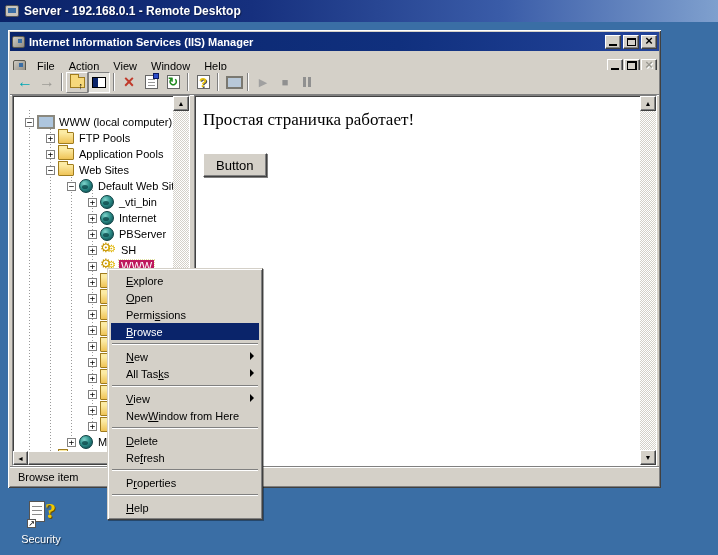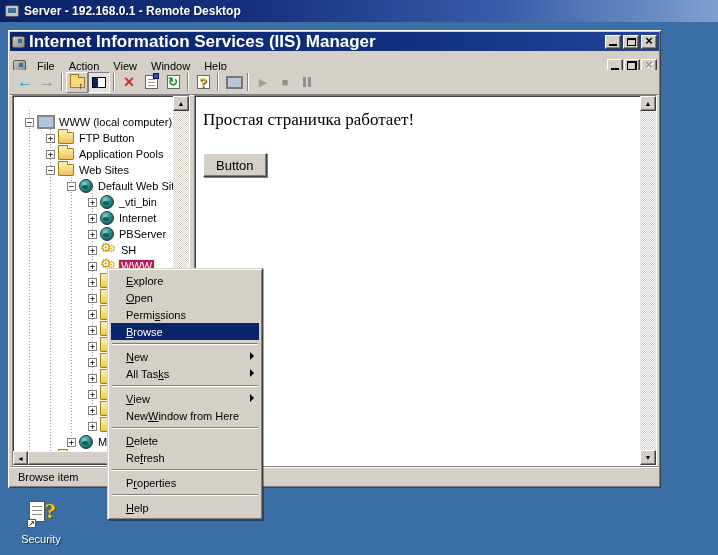--- a/index.html
+++ b/index.html
@@ -14,21 +14,21 @@
   .ico-rdp { width:14px; height:12px; position:relative; background:#C8C4BC; border:1px solid #555; border-radius:2px; }
   .ico-rdp::after { content:""; position:absolute; left:2px; top:2px; width:8px; height:5px; background:#3A6EA5; }
 
   
   .win { position:absolute; left:8px; top:30px; width:653px; height:458px; background:#D4D0C8;
     box-shadow: inset 1px 1px 0 #FFFFFF, inset -1px -1px 0 #404040, inset 2px 2px 0 #D4D0C8, inset -2px -2px 0 #808080; }
 
   .titlebar { position:absolute; left:2px; top:2px; right:2px; height:19px;
     background:linear-gradient(90deg,#0A246A 0%,#10307E 60%,#23449A 100%);
     display:flex; align-items:center; padding:0 2px; }
-  .title-text { color:#fff; font-weight:bold; font-size:17px; margin-left:4px; flex:1; white-space:nowrap; overflow:hidden; }
+  .title-text { color:#fff; font-weight:bold; font-size:11px; margin-left:4px; flex:1; white-space:nowrap; overflow:hidden; }
   .winbtns { display:flex; gap:2px; }
   .wbtn { width:16px; height:14px; background:#D4D0C8; border:1px solid;
     border-color:#fff #404040 #404040 #fff; box-shadow: inset -1px -1px 0 #808080;
     display:flex; align-items:center; justify-content:center; font-size:11px; line-height:1; position:relative; }
   .g-min { width:8px; height:2px; background:#000; margin-top:7px; }
   .g-max { width:9px; height:8px; border:1px solid #000; border-top-width:2px; }
   .g-close { font-weight:bold; font-size:13px; margin-top:-2px; }
   .g-restore { width:10px; height:9px; position:relative; }
   .g-restore::before { content:""; position:absolute; right:0; top:0; width:7px; height:6px; border:1px solid #000; border-top-width:2px; }
   .g-restore::after { content:""; position:absolute; left:0; bottom:0; width:7px; height:6px; border:1px solid #000; border-top-width:2px; background:#D4D0C8; }
@@ -265,21 +265,21 @@
         <div class="dotline" style="left:58px; top:76px; height:266px;"></div>
         <div class="dotline" style="left:79px; top:92px; height:234px;"></div>
           <div class="trow" style="top:16px;left:12px;">
             <span class="expander">−</span>
             <span class="t-ico ico-computer"></span>
             <span class="t-label">WWW (local computer)</span>
           </div>
           <div class="trow" style="top:32px;left:33px;">
             <span class="expander">+</span>
             <span class="t-ico ico-folder"></span>
-            <span class="t-label">FTP Button</span>
+            <span class="t-label">FTP Pools</span>
           </div>
           <div class="trow" style="top:48px;left:33px;">
             <span class="expander">+</span>
             <span class="t-ico ico-folder"></span>
             <span class="t-label">Application Pools</span>
           </div>
           <div class="trow" style="top:64px;left:33px;">
             <span class="expander">−</span>
             <span class="t-ico ico-folder"></span>
             <span class="t-label">Web Sites</span>

